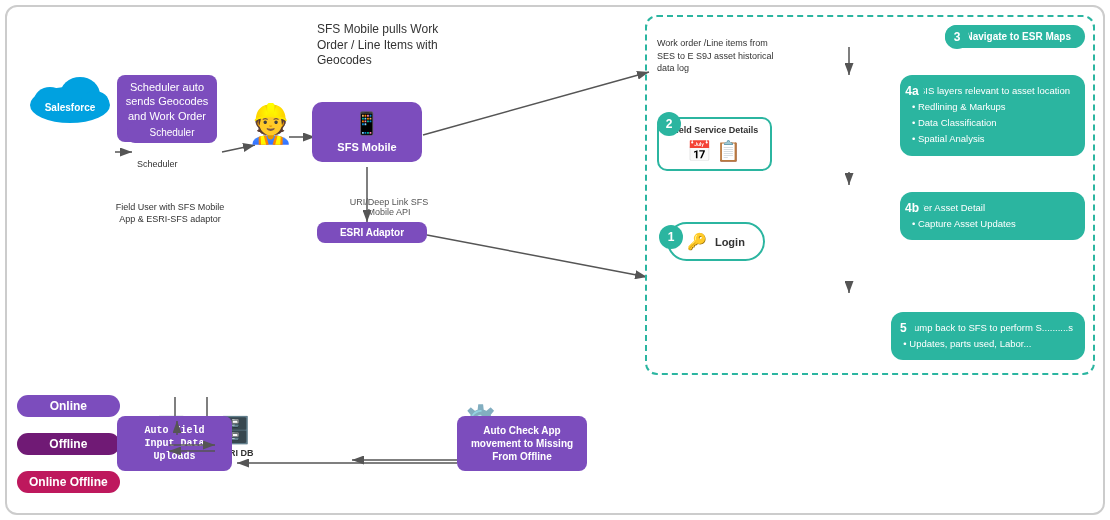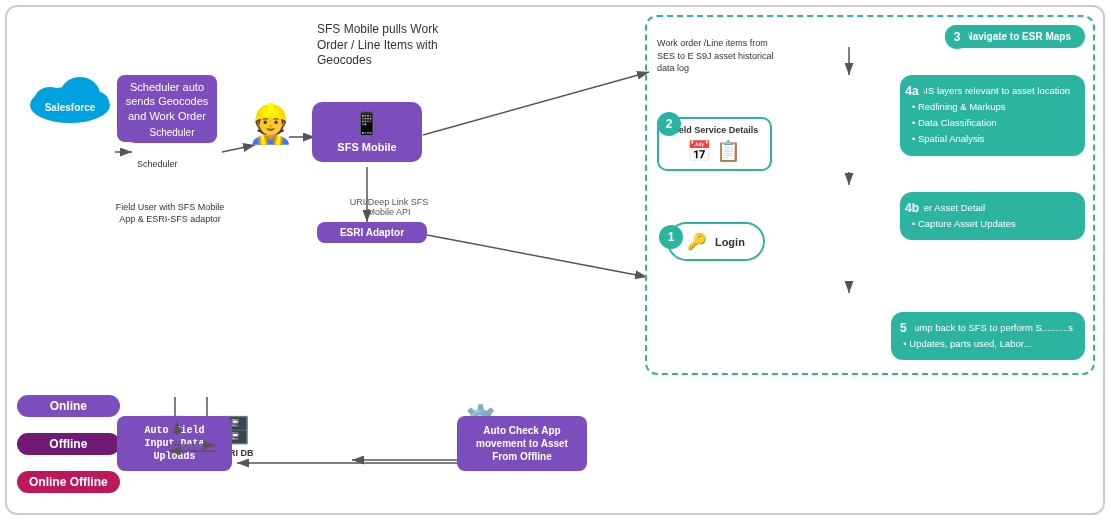--- a/index.html
+++ b/index.html
@@ -379,21 +379,21 @@
 
   <div style="position:absolute; bottom:55px; left:210px; display:flex; flex-direction:column; align-items:center; gap:2px;">
     <div style="font-size:26px; color:#2bb5a0;">🗄️</div>
     <div style="font-size:9px; color:#333; font-weight:bold;">ESRI DB</div>
   </div>
 
   <div style="position:absolute; bottom:42px; left:110px; background:#7c4dbd; color:white; border-radius:8px; padding:8px 10px; font-size:10px; font-weight:bold; text-align:center; width:115px; line-height:1.3;font-family:Liberation Mono, monospace;">Auto Field Input Data Uploads</div>
 
   <div style="position:absolute; bottom:75px; left:455px; font-size:30px; color:#2bb5a0;">⚙️</div>
 
-  <div style="position:absolute; bottom:42px; left:450px; background:#7c4dbd; color:white; border-radius:8px; padding:8px 10px; font-size:10px; font-weight:bold; text-align:center; width:130px; line-height:1.3;">Auto Check App movement to Asset From Offline</div>
+  <div style="position:absolute; bottom:42px; left:450px; background:#7c4dbd; color:white; border-radius:8px; padding:8px 10px; font-size:10px; font-weight:bold; text-align:center; width:130px; line-height:1.3;">Auto Check App movement to Missing From Offline</div>
 
   <svg style="position:absolute; bottom:0; left:0; width:660px; height:120px; pointer-events:none;">
     <defs>
       <marker id="ah2" markerWidth="8" markerHeight="6" refX="8" refY="3" orient="auto">
         <polygon points="0 0, 8 3, 0 6" fill="#555"></polygon>
       </marker>
     </defs>
 
     <line x1="450" y1="70" x2="230" y2="70" stroke="#555" stroke-width="1.5" marker-end="url(#ah2)"></line>
 

